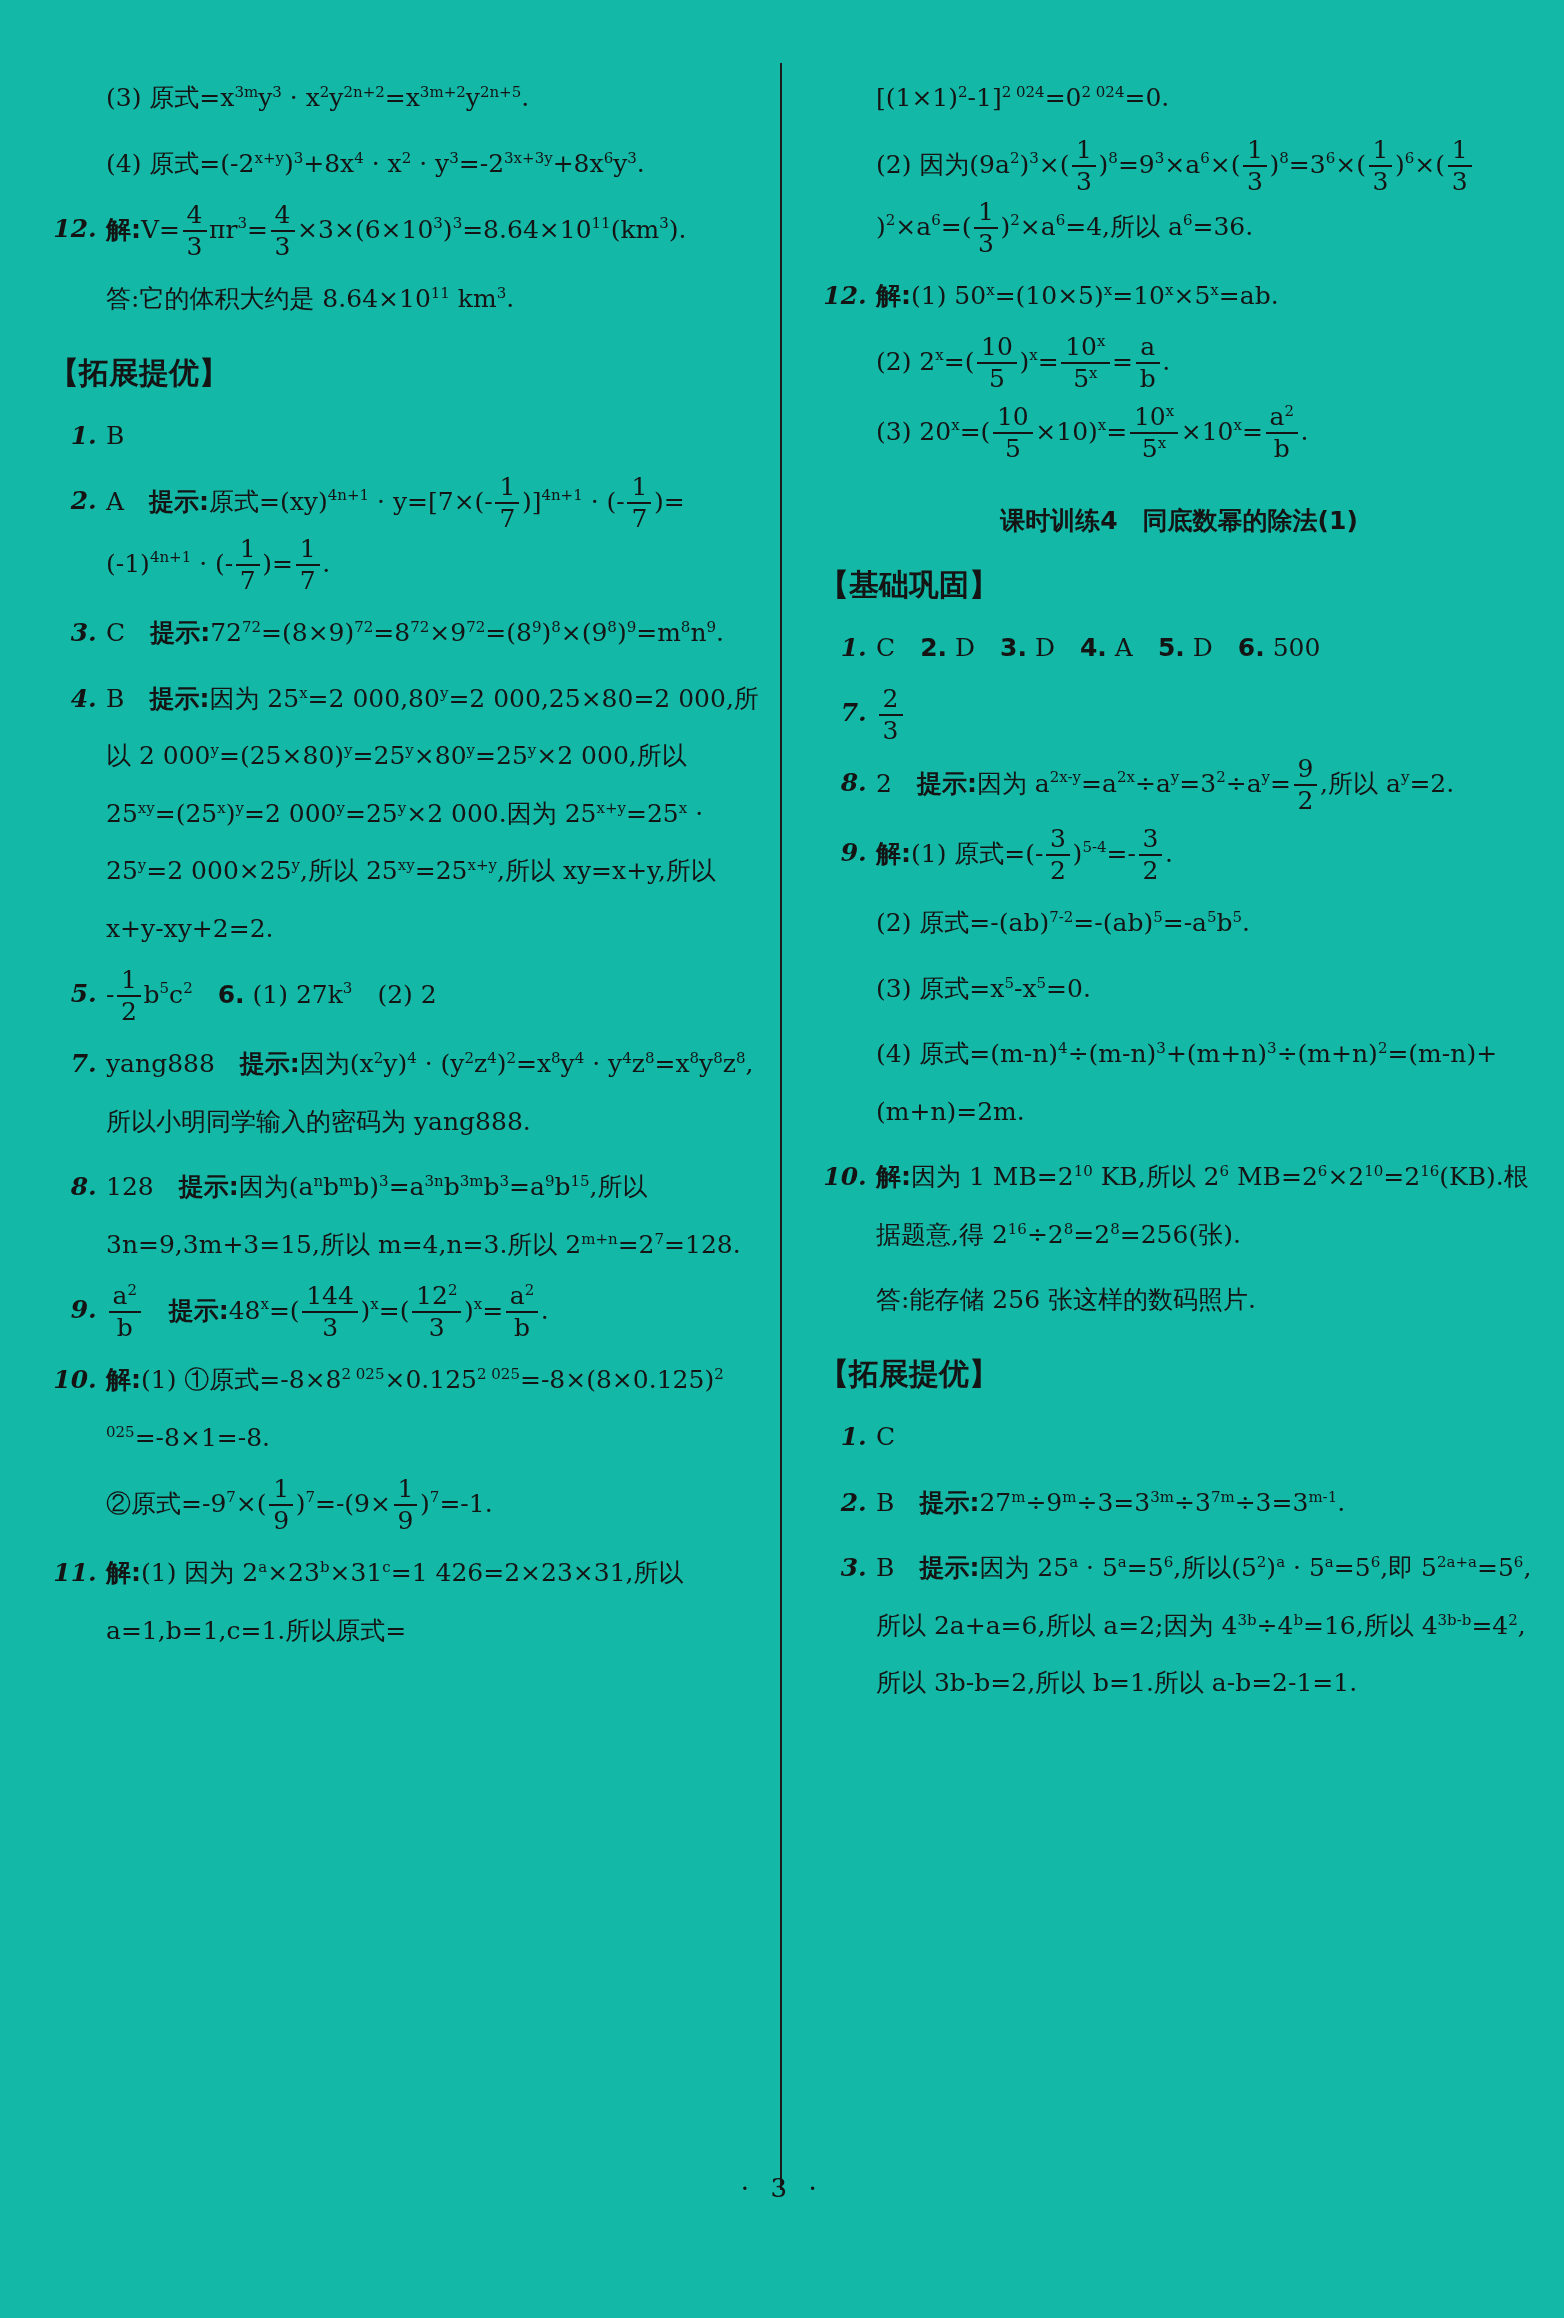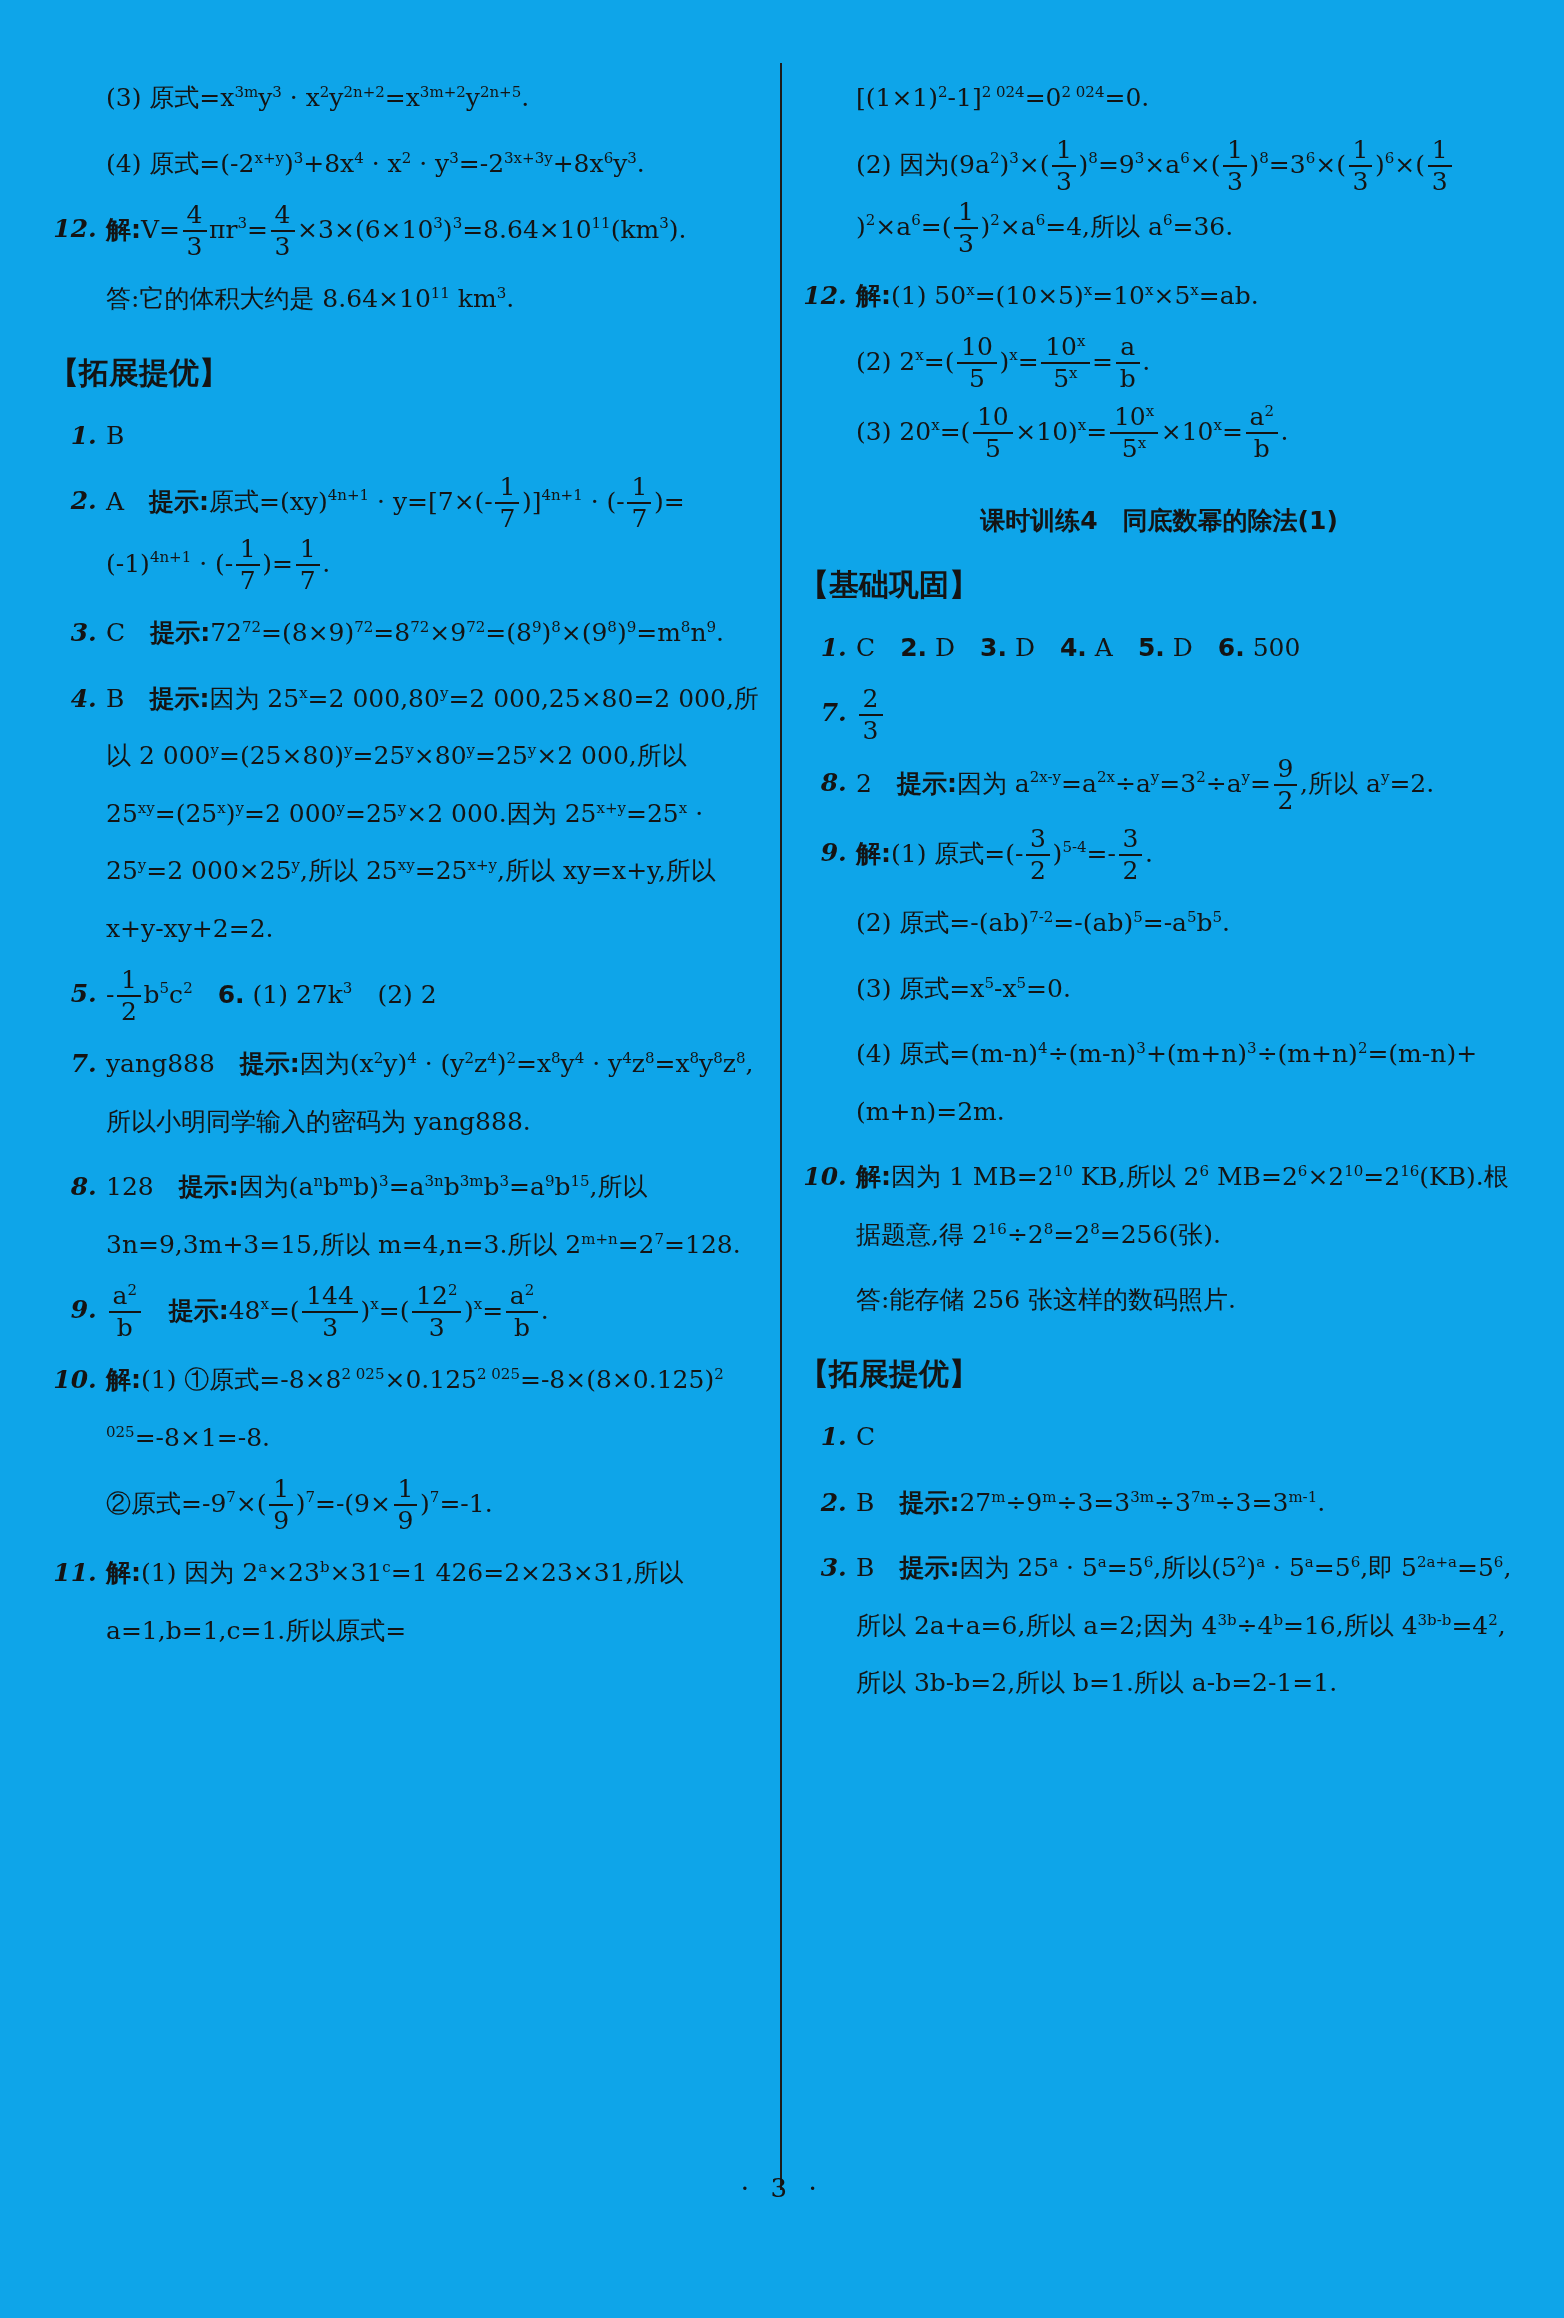--- a/index.html
+++ b/index.html
@@ -1,23 +1,23 @@
 <!DOCTYPE html>
 <html style="font-size:10.5px"><head>
 <meta charset="utf-8">
 <style>
   html,body{margin:0;padding:0;background:#e8e8e8;}
   .page{
-    position:relative;width:1564px;height:2319px;background:#0ea5e9;
+    position:relative;width:1564px;height:2319px;background:#14b8a6;
     color:#141414;font-family:"DejaVu Serif","Liberation Serif",serif;
     font-size:25px;overflow:hidden;
   }
   .col{position:absolute;top:61px;}
   .col-left{left:49px;width:713px;}
-  .col-right{left:799px;width:720px;}
+  .col-right{left:819px;width:720px;}
   .divider{position:absolute;left:780px;top:63px;width:2px;height:2127px;background:#1c1c1c;}
   .item{display:flex;margin:8px 0;line-height:2.3;}
   .num{flex:0 0 57px;text-align:right;padding-right:9.2px;box-sizing:border-box;font-weight:bold;font-style:italic;}
   .body{flex:1;min-width:0;}
   .hdr{
     font-family:"DejaVu Sans","Liberation Sans",sans-serif;font-weight:bold;
     font-size:30px;line-height:1.5;margin:22.4px 0 12px;
   }
   .sec-title{
     font-family:"DejaVu Sans","Liberation Sans",sans-serif;font-weight:bold;

